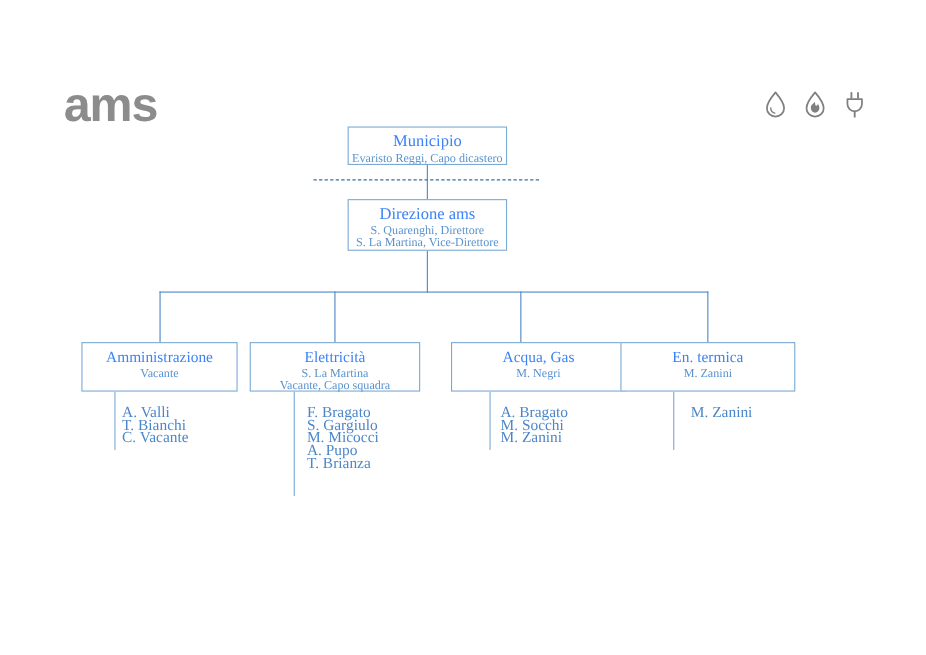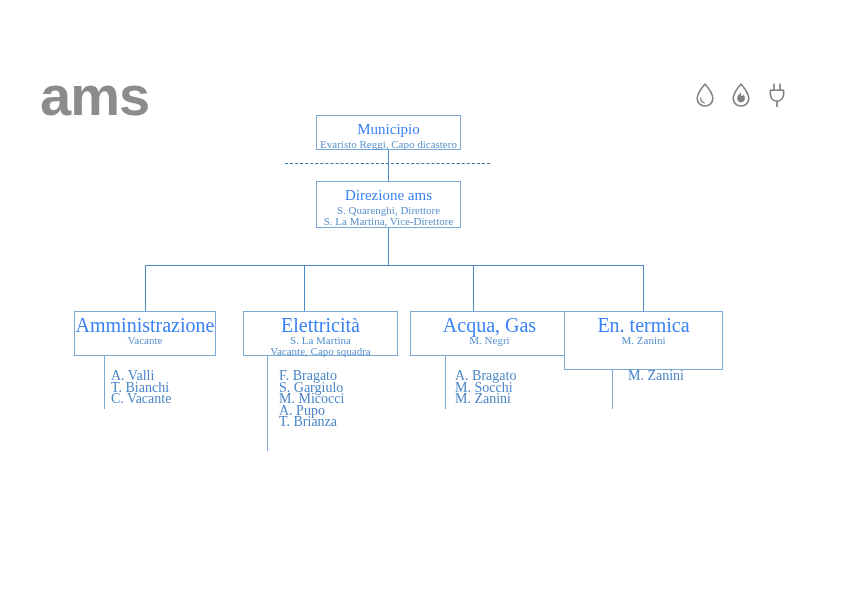--- a/index.html
+++ b/index.html
@@ -12,25 +12,25 @@
     width: 842px;
     height: 595px;
     background: #ffffff;
     overflow: hidden;
     font-family: "Liberation Serif", serif;
   }
 
   
   #logo {
     position: absolute;
-    left: 40px;
+    left: 58px;
     top: 74px;
     font-family: "Liberation Sans", sans-serif;
     font-weight: bold;
-    font-size: 56px;
+    font-size: 44px;
     letter-spacing: -1px;
     color: #8c8c8c;
     line-height: 44px;
     user-select: none;
     text-align: center;
   }
 
   
   #header-icons {
     position: absolute;
@@ -59,21 +59,21 @@
     color: #3b82f6;
     white-space: nowrap;
   }
   .node .sub {
     font-family: "Liberation Serif", serif;
     font-size: 11px;
     line-height: 11px;
     color: #5a93cf;
     white-space: nowrap;
   }
-  .node.dept .title { font-size: 20px; }
+  .node.dept .title { font-size: 14px; }
 
   
   .vline {
     position: absolute;
     width: 1px;
     background: #4a86c8;
   }
   .hline {
     position: absolute;
     height: 1px;
@@ -156,32 +156,32 @@
     <div class="title">Direzione ams</div>
     <div class="sub">S. Quarenghi, Direttore</div>
     <div class="sub">S. La Martina, Vice-Direttore</div>
   </div>
 
   <div class="node dept" style="left:74px; top:311px; width:142px; height:45px;">
     <div class="title">Amministrazione</div>
     <div class="sub">Vacante</div>
   </div>
 
-  <div class="node dept" style="left:227px; top:311px; width:155px; height:45px;margin-left:16px;">
+  <div class="node dept" style="left:227px; top:311px; width:155px; height:45px;">
     <div class="title">Elettricità</div>
     <div class="sub">S. La Martina</div>
     <div class="sub">Vacante, Capo squadra</div>
   </div>
 
   <div class="node dept" style="left:394px; top:311px; width:159px; height:45px;margin-left:16px;">
     <div class="title">Acqua, Gas</div>
     <div class="sub">M. Negri</div>
   </div>
 
-  <div class="node dept" style="left:564px; top:311px; width:159px; height:59px;">
+  <div class="node dept" style="left:564px; top:311px; width:159px; height:45px;">
     <div class="title">En. termica</div>
     <div class="sub">M. Zanini</div>
   </div>
 
   <div class="staff" style="left:111px; top:370px;">
       <div>A. Valli</div>
       <div>T. Bianchi</div>
       <div>C. Vacante</div>
     </div>
 

